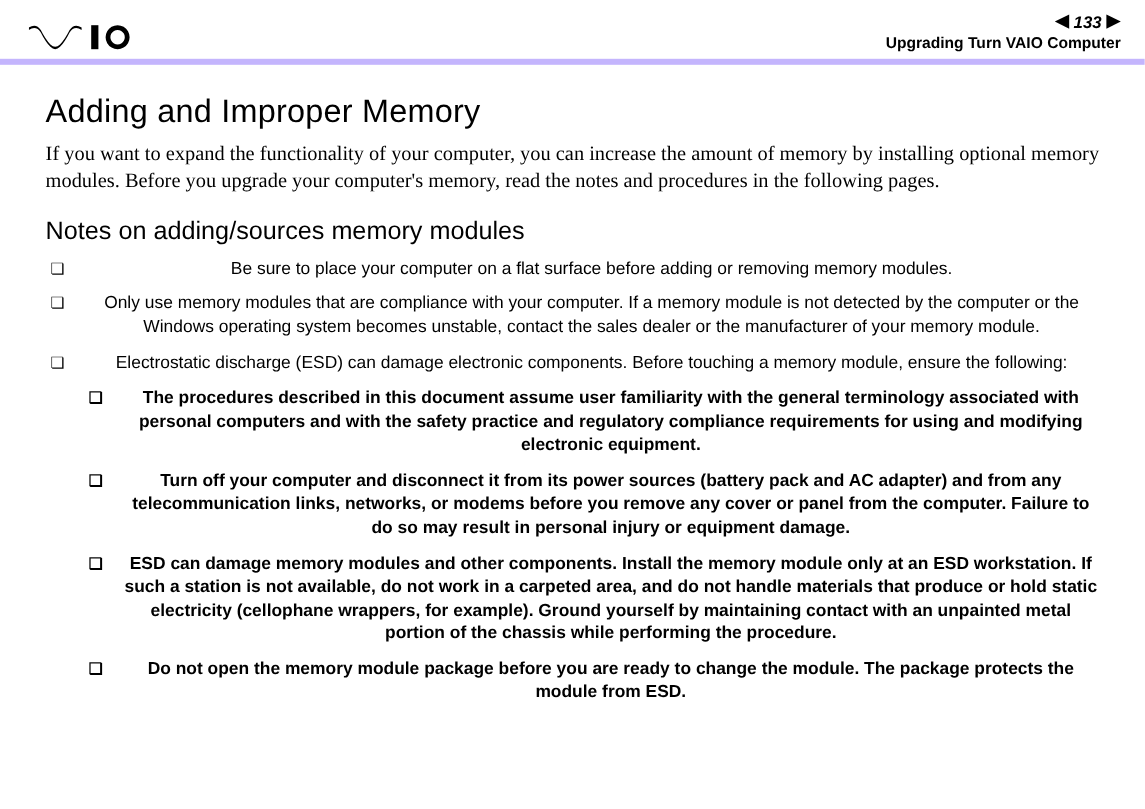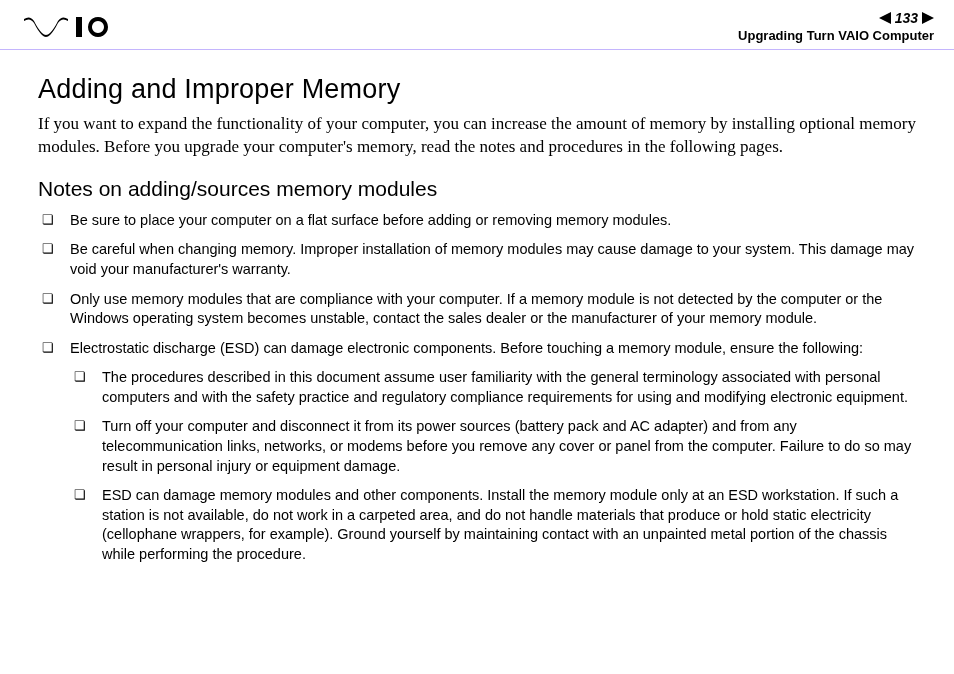--- a/index.html
+++ b/index.html
@@ -1,33 +1,33 @@
 <!DOCTYPE html>
 <html><head>
 <meta charset="utf-8">
 <style>
   * { box-sizing: border-box; margin: 0; padding: 0; }
   html, body { width: 954px; height: 674px; font-family: Arial, Helvetica, sans-serif; color: #000; background: #fff; }
   .page { width: 954px; height: 674px; position: relative; }
-  .header { display: flex; justify-content: space-between; align-items: center; padding: 10px 20px 6px 24px; border-bottom: 1px solid #c4b5fd; }
+  .header { display: flex; justify-content: space-between; align-items: flex-end; padding: 10px 20px 6px 24px; border-bottom: 5px solid #c4b5fd; }
   .logo svg { display: block; }
   .header-right { text-align: right; }
   .pagenum-row { display: flex; align-items: center; justify-content: flex-end; gap: 4px; font-weight: bold; font-style: italic; font-size: 14px; }
   .arrow-left, .arrow-right { width: 0; height: 0; display: inline-block; }
   .arrow-left { border-top: 6px solid transparent; border-bottom: 6px solid transparent; border-right: 12px solid #000; }
   .arrow-right { border-top: 6px solid transparent; border-bottom: 6px solid transparent; border-left: 12px solid #000; }
   .section-name { font-weight: bold; font-size: 13px; margin-top: 2px; }
   .content { padding: 24px 38px 0 38px; }
   h1 { font-weight: 400; font-size: 27px; margin-bottom: 8px; letter-spacing: 0.2px; }
   .intro { font-size: 17px; line-height: 1.35; margin-bottom: 18px; font-family: Liberation Serif, serif; }
   h2 { font-weight: 400; font-size: 21px; margin-bottom: 10px; }
-  ul { list-style: none; }
+  ul { list-style: none; text-align: center; }
   ul.top > li { position: relative; padding-left: 32px; font-size: 14.5px; line-height: 1.35; margin-bottom: 10px; }
   ul.top > li::before { content: "❏"; position: absolute; left: 4px; top: 0; font-size: 13px; }
-  ul.nested { margin-top: 10px; }
+  ul.nested { margin-top: 10px; font-weight: bold; }
   ul.nested > li { position: relative; padding-left: 32px; font-size: 14.5px; line-height: 1.35; margin-bottom: 10px; }
   ul.nested > li::before { content: "❏"; position: absolute; left: 4px; top: 0; font-size: 13px; }
 </style>
 </head>
 <body>
 
 <div class="page">
 
   <div class="header">
     <div class="logo">
@@ -46,26 +46,26 @@
       <div class="section-name">Upgrading Turn VAIO Computer</div>
     </div>
   </div>
 
   <div class="content">
     <h1>Adding and Improper Memory</h1>
     <p class="intro">If you want to expand the functionality of your computer, you can increase the amount of memory by installing optional memory modules. Before you upgrade your computer's memory, read the notes and procedures in the following pages.</p>
     <h2>Notes on adding/sources memory modules</h2>
     <ul class="top">
       <li><span>Be sure to place your computer on a flat surface before adding or removing memory modules.</span></li>
-      <li><span>Be careful when changing memory. Improper installation of memory modules may cause damage to your system. This damage may void your manufacturer's warranty.</span></li>
       <li><span>Only use memory modules that are compliance with your computer. If a memory module is not detected by the computer or the Windows operating system becomes unstable, contact the sales dealer or the manufacturer of your memory module.</span></li>
       <li>
         <span>Electrostatic discharge (ESD) can damage electronic components. Before touching a memory module, ensure the following:</span>
         <ul class="nested">
           <li><span>The procedures described in this document assume user familiarity with the general terminology associated with personal computers and with the safety practice and regulatory compliance requirements for using and modifying electronic equipment.</span></li>
           <li><span>Turn off your computer and disconnect it from its power sources (battery pack and AC adapter) and from any telecommunication links, networks, or modems before you remove any cover or panel from the computer. Failure to do so may result in personal injury or equipment damage.</span></li>
           <li><span>ESD can damage memory modules and other components. Install the memory module only at an ESD workstation. If such a station is not available, do not work in a carpeted area, and do not handle materials that produce or hold static electricity (cellophane wrappers, for example). Ground yourself by maintaining contact with an unpainted metal portion of the chassis while performing the procedure.</span></li>
+          <li><span>Do not open the memory module package before you are ready to change the module. The package protects the module from ESD.</span></li>
         </ul>
       </li>
     </ul>
   </div>
 
 </div>
 
 </body></html>

